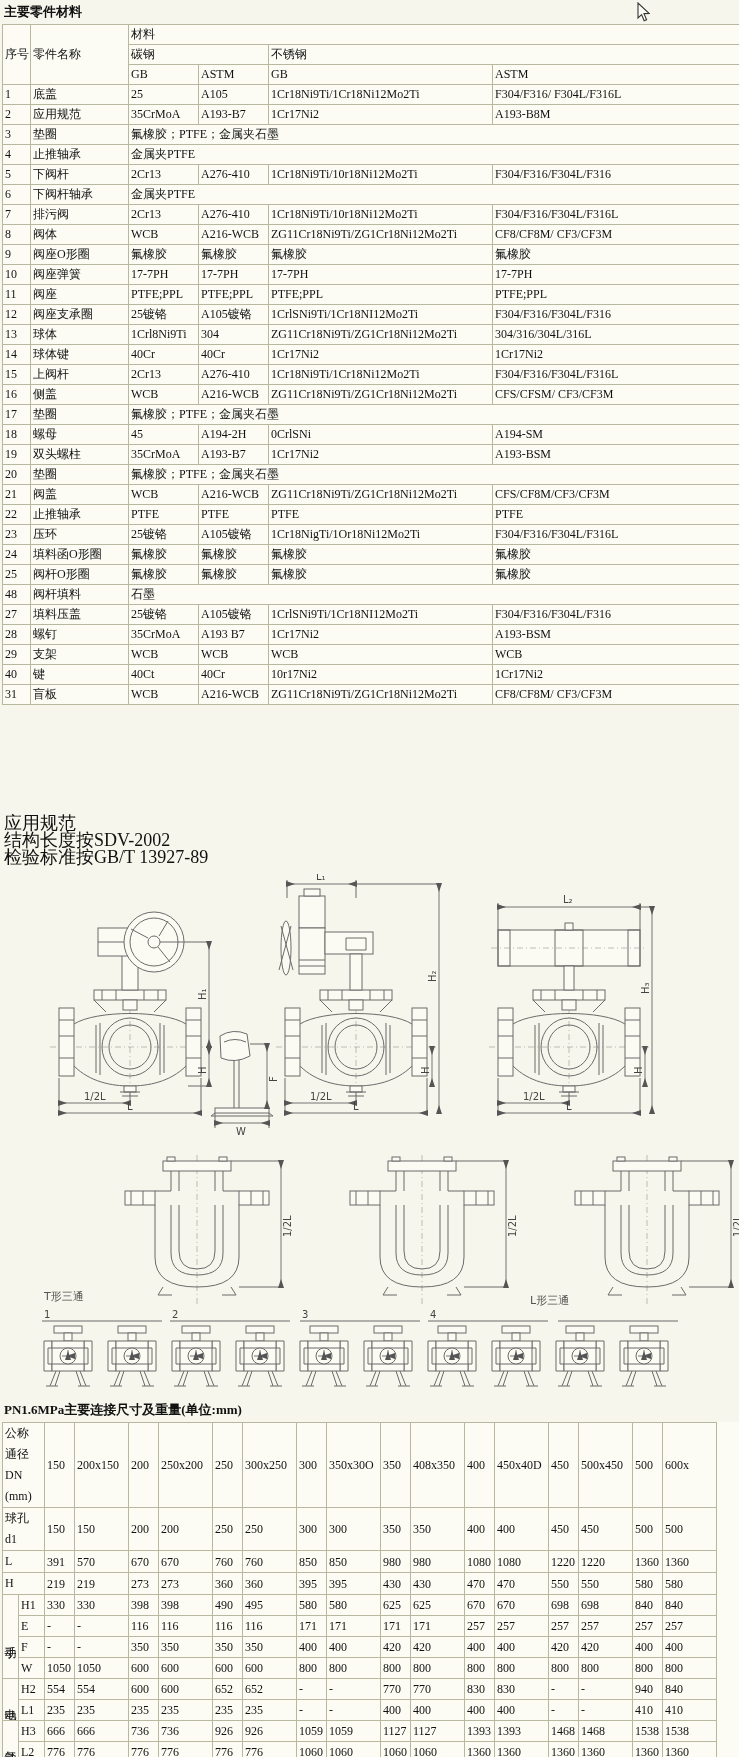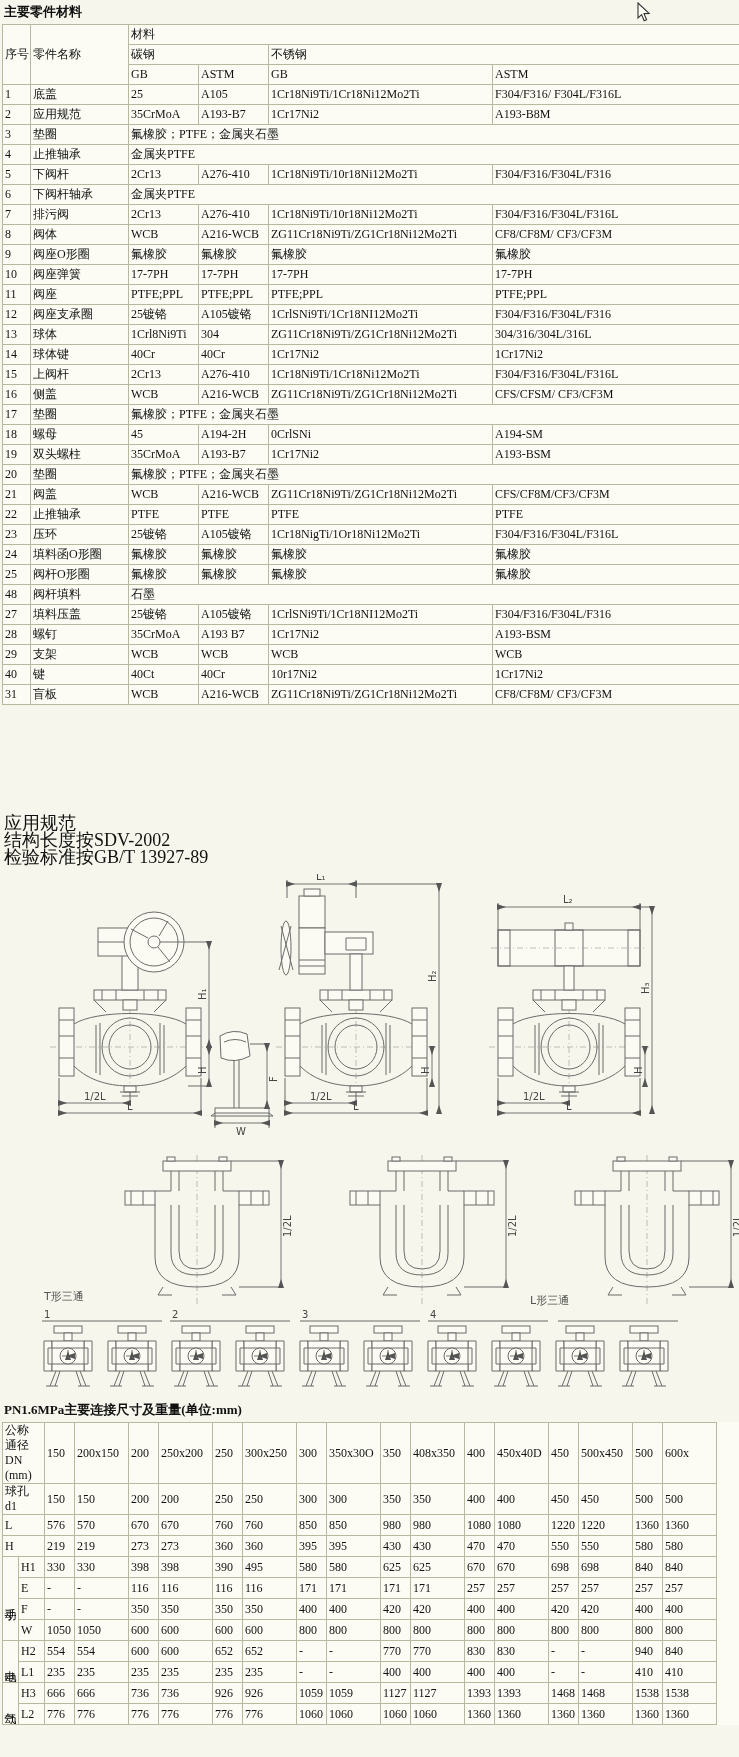--- a/index.html
+++ b/index.html
@@ -26,21 +26,21 @@
   .dline{stroke:#555;stroke-width:.8;fill:none;}
   .art{stroke:#6b6b6b;stroke-width:1;fill:none;}
   .artf{stroke:#6b6b6b;stroke-width:1;fill:#fbfbf4;}
   .cl{stroke:#999;stroke-width:.6;stroke-dasharray:6 3 1 3;fill:none;}
   .dtxt{fill:#444;font-family:"DejaVu Sans",sans-serif;font-size:10px;}
   .ctxt{fill:#555;font-family:"DejaVu Sans",sans-serif;font-size:11px;}
   
   #dim-wrap{margin-top:2px;}
   #dim-table{width:768px;}
   #dim-table td,#dim-table th{white-space:nowrap;line-height:20px;}
-  #dim-table th.dn-label,#dim-table td.pre{white-space:pre-line;line-height:15px;margin-top:34px;}
+  #dim-table th.dn-label,#dim-table td.pre{white-space:pre-line;line-height:21px;margin-top:34px;}
   #dim-table .vlab{
     writing-mode:vertical-rl;text-orientation:upright;text-align:center;
     padding:0;letter-spacing:1px;white-space:normal;
   }
   #cursor{position:absolute;left:637px;top:2px;}
 </style>
 </head>
 <body>
 
 <div class="doc">
@@ -565,21 +565,21 @@
             <td>350</td>
             <td>400</td>
             <td>400</td>
             <td>450</td>
             <td>450</td>
             <td>500</td>
             <td>500</td>
           </tr>
           <tr>
             <td colspan="2" class="pre">L</td>
-            <td>576</td>
+            <td>391</td>
             <td>570</td>
             <td>670</td>
             <td>670</td>
             <td>760</td>
             <td>760</td>
             <td>850</td>
             <td>850</td>
             <td>980</td>
             <td>980</td>
             <td>1080</td>
@@ -608,21 +608,21 @@
             <td>580</td>
             <td>580</td>
           </tr>
           <tr>
             <td rowspan="4" class="vlab">手动</td>
             <td>H1</td>
             <td>330</td>
             <td>330</td>
             <td>398</td>
             <td>398</td>
-            <td>390</td>
+            <td>490</td>
             <td>495</td>
             <td>580</td>
             <td>580</td>
             <td>625</td>
             <td>625</td>
             <td>670</td>
             <td>670</td>
             <td>698</td>
             <td>698</td>
             <td>840</td>

